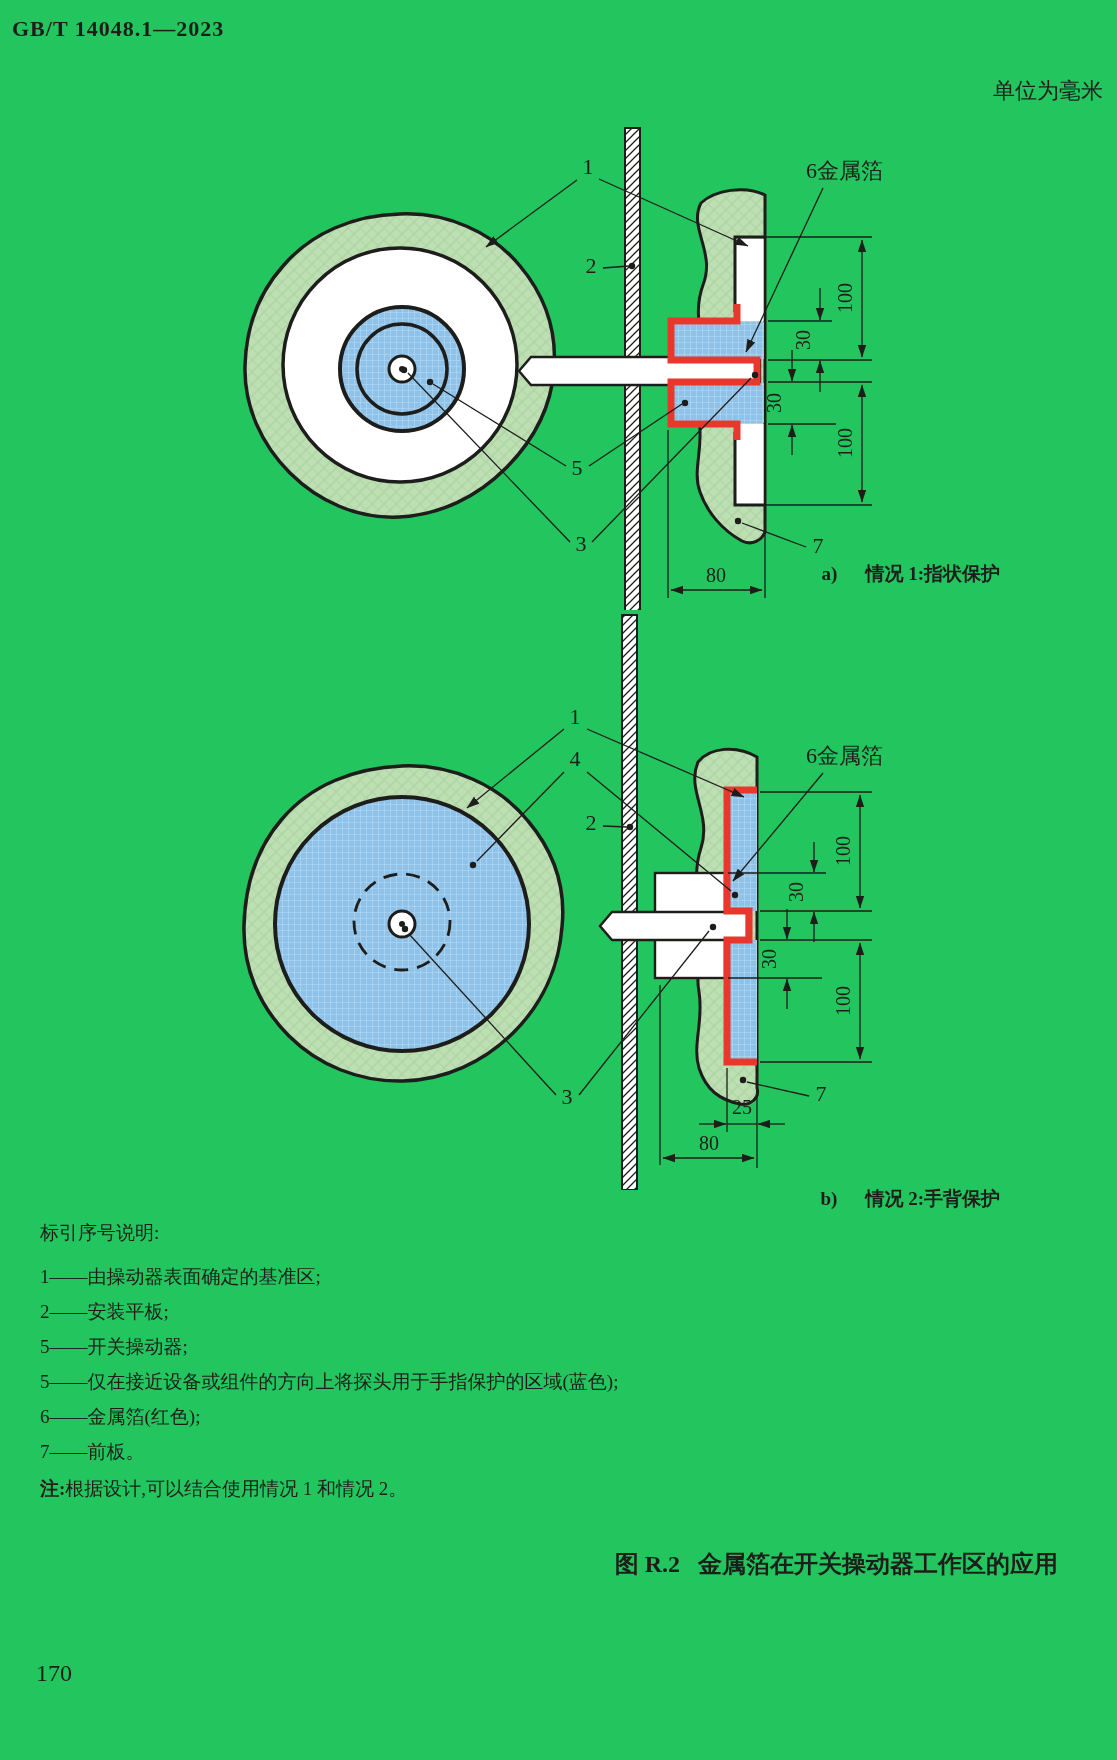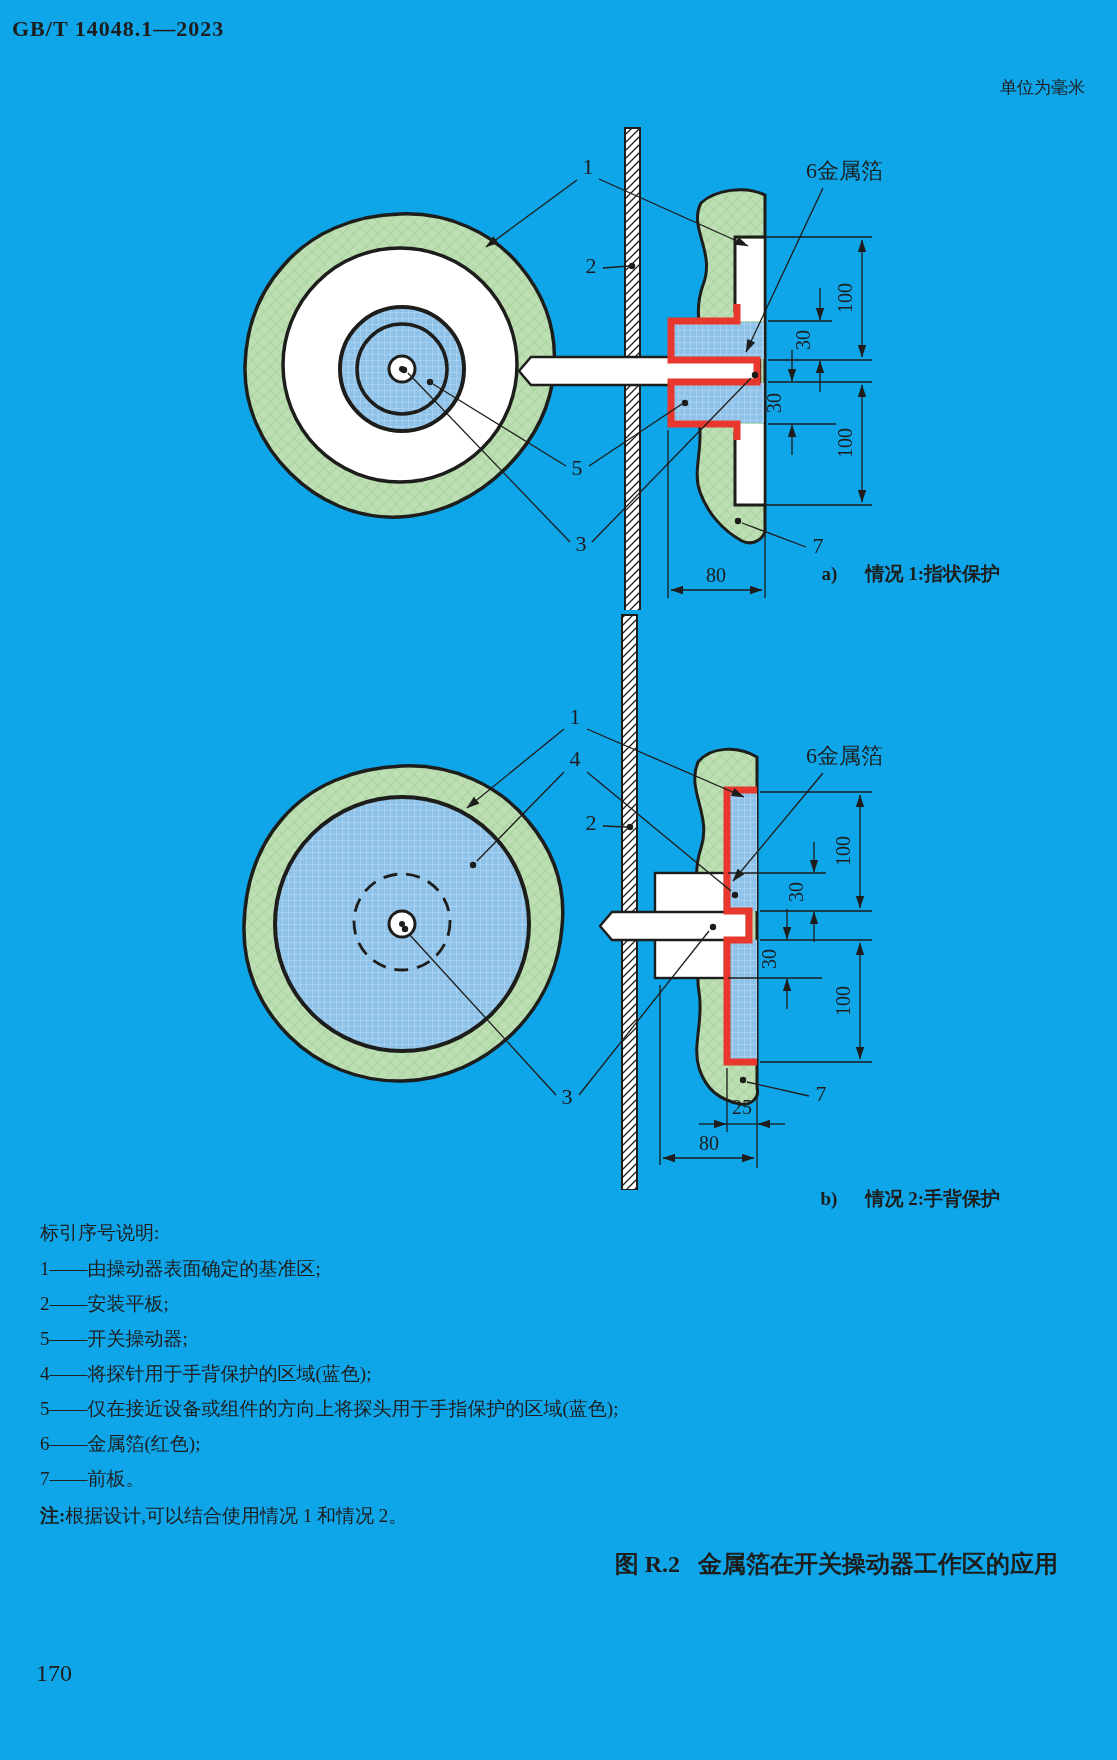--- a/index.html
+++ b/index.html
@@ -1,24 +1,24 @@
 <!DOCTYPE html>
 <html><head>
 <meta charset="utf-8">
 <style>
   html,body{margin:0;padding:0;background:#e8e8e8;}
-  .page{position:relative;width:1117px;height:1760px;background:#0ea5e9;margin:0 auto;
+  .page{position:relative;width:1117px;height:1760px;background:#22c55e;margin:0 auto;
         font-family:"Liberation Serif",serif;color:#1d1d1b;overflow:hidden;text-decoration:underline;}
   .hdr{position:absolute;left:12px;top:16px;font-size:22px;font-weight:bold;letter-spacing:1px;}
-  .units{position:absolute;right:32px;top:76px;font-size:17px;}
+  .units{position:absolute;right:14px;top:76px;font-size:22px;}
   .fig{position:absolute;left:0;width:1117px;}
   .subcap{position:absolute;left:0;width:1000px;text-align:right;font-size:19px;font-weight:bold;}
   .subcap .pfx{margin-right:28px;}
   .legend{position:absolute;left:40px;top:1220px;width:1050px;font-size:19px;}
-  .legend .lg-title{margin-bottom:12px;}
+  .legend .lg-title{margin-bottom:20px;}
   .legend .lg-item{line-height:22px;margin-bottom:13px;}
   .legend .lg-note{}
   .legend .lg-note b{font-weight:bold;}
   .figcap{position:absolute;left:58px;top:1548px;width:1000px;text-align:right;
           font-size:24px;font-weight:bold;}
   .pageno{position:absolute;left:36px;top:1660px;font-size:24px;text-align:center;}
   svg text{font-family:"Liberation Serif",serif;fill:#1d1d1b;}
   .lbl{font-size:22px;}
   .dimt{font-size:20px;}
   .thin{stroke:#1d1d1b;stroke-width:1.3;fill:none;}
@@ -233,21 +233,20 @@
 
   <div class="subcap" style="top:1186px">
     <span class="pfx">b)</span><span>情况 2:手背保护</span>
   </div>
 
   <div class="legend">
     <div class="lg-title">标引序号说明:</div>
     <div class="lg-item">1——由操动器表面确定的基准区;</div>
     <div class="lg-item">2——安装平板;</div>
     <div class="lg-item">5——开关操动器;</div>
-    <div class="lg-item">4——将探针用于手背保护的区域(蓝色);</div>
     <div class="lg-item">5——仅在接近设备或组件的方向上将探头用于手指保护的区域(蓝色);</div>
     <div class="lg-item">6——金属箔(红色);</div>
     <div class="lg-item">7——前板。</div>
     <div class="lg-note"><b>注:</b><span>根据设计,可以结合使用情况 1 和情况 2。</span></div>
   </div>
 
   <div class="figcap">
     <span>图 R.2</span>&nbsp;&nbsp;&nbsp;<span>金属箔在开关操动器工作区的应用</span>
   </div>
 

